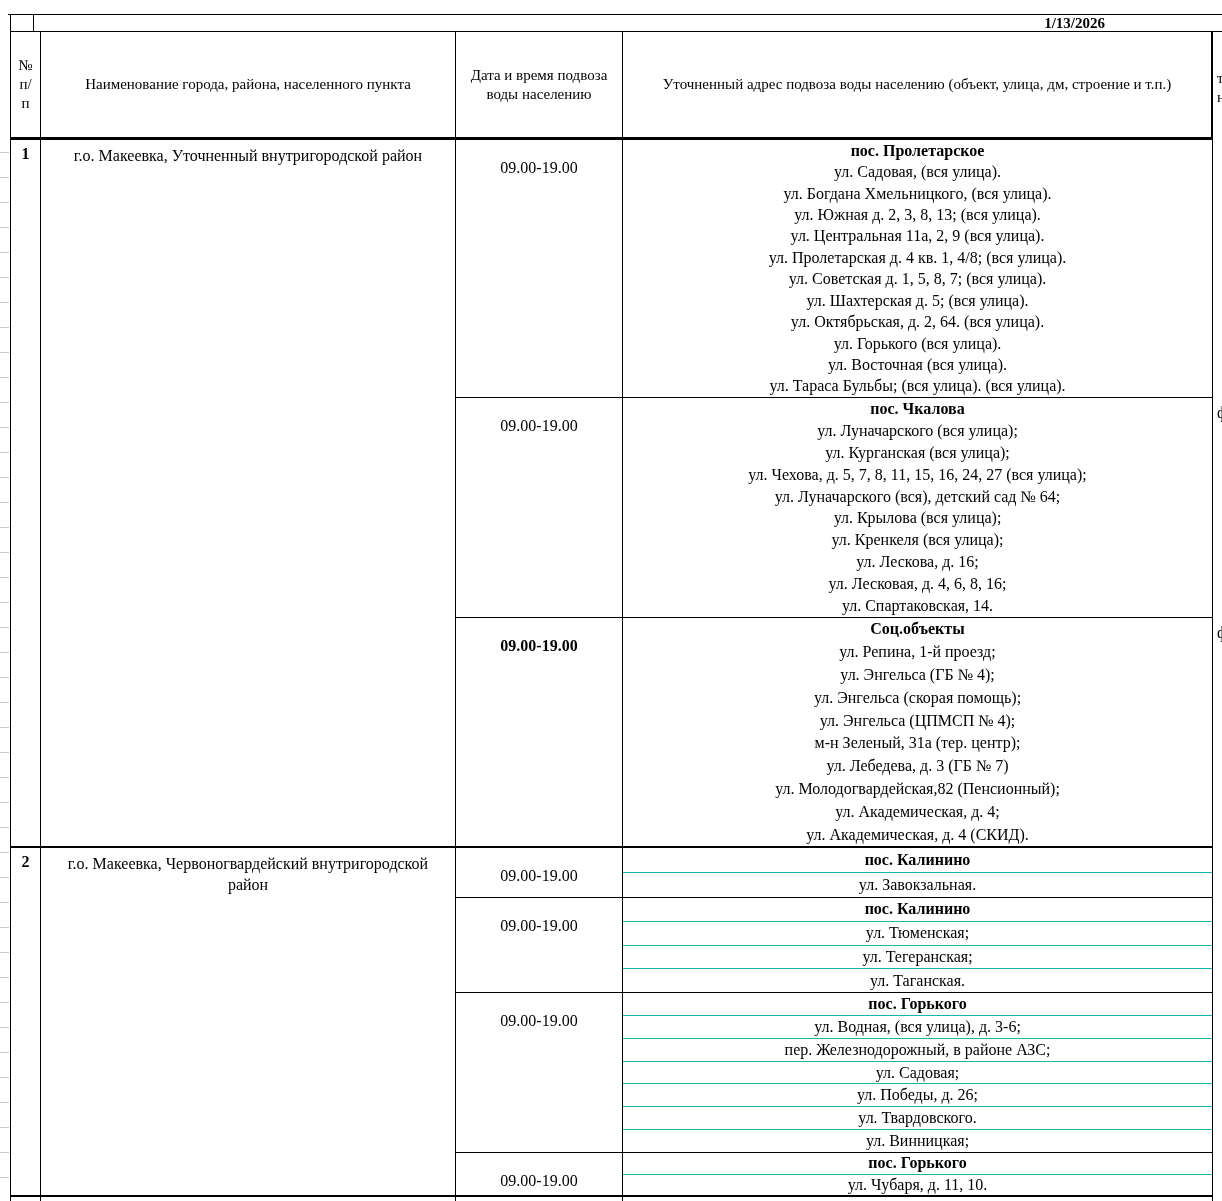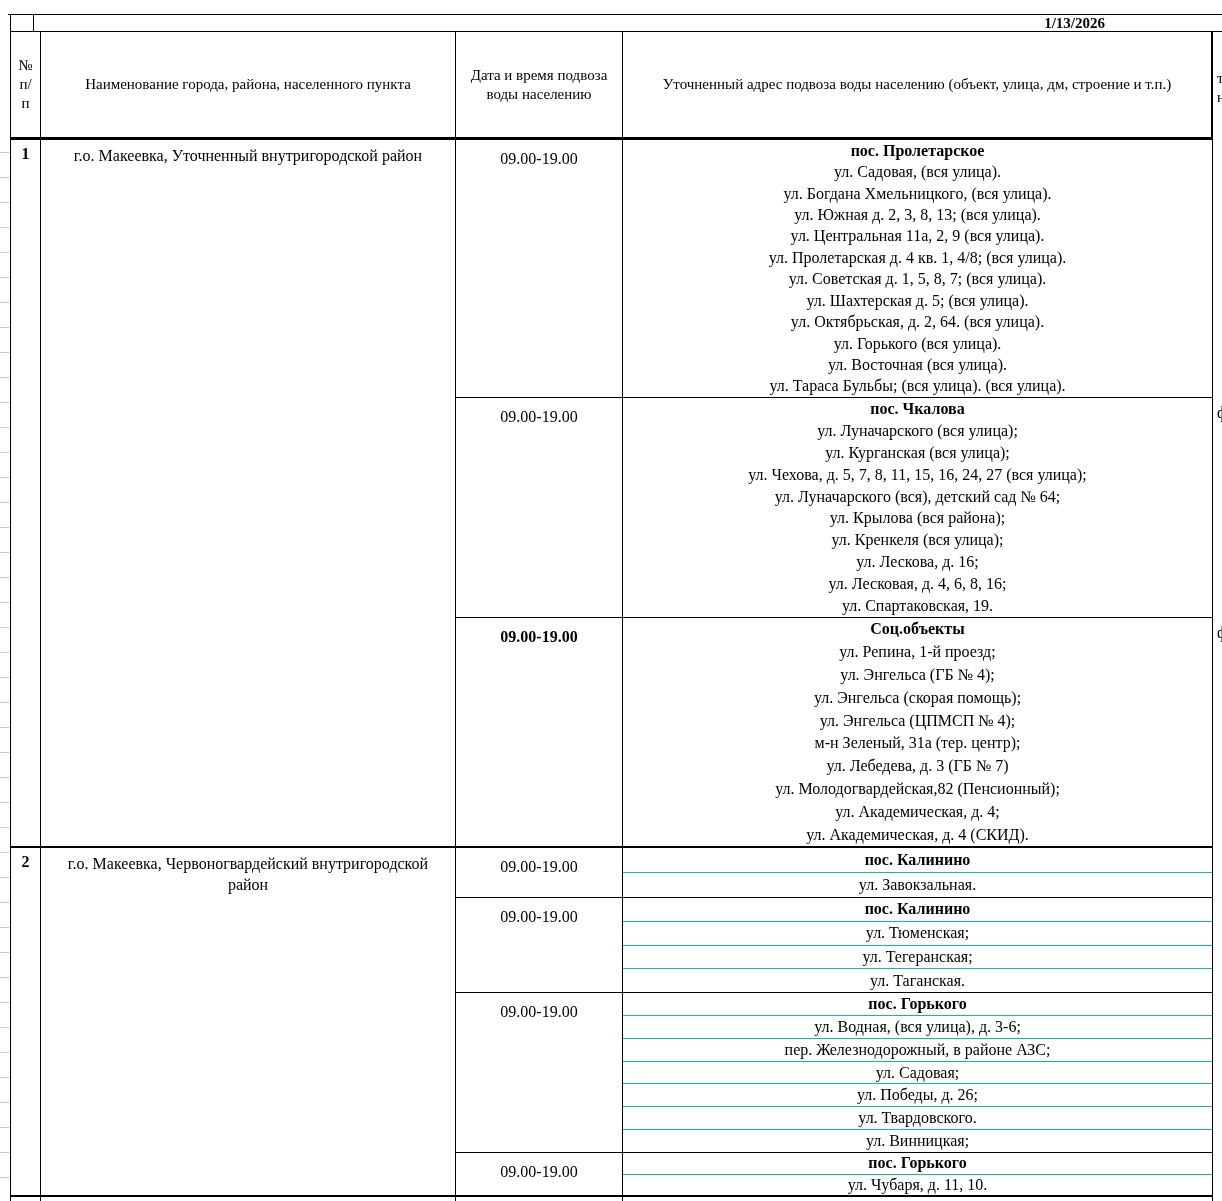--- a/index.html
+++ b/index.html
@@ -39,21 +39,21 @@
   }
   .cell-name {
     width:415px; border-right:1px solid #000; text-align:center;
     font-size:16px; line-height:21px; padding:5px 14px 0;
   }
   .subcol { flex:1; display:flex; flex-direction:column; }
   .subrow { display:flex; border-bottom:1px solid #000; }
   .subrow:last-child { border-bottom:none; }
   .cell-time {
     width:167px; border-right:1px solid #000; text-align:center;
-    font-size:16px; padding-top:10px;
+    font-size:16px; padding-top:19px;
   }
   .cell-time.bold { font-weight:bold; }
   .cell-addr { flex:1; display:flex; flex-direction:column; font-size:16px; }
   .aline {
     flex:1; display:flex; align-items:center; justify-content:center;
     text-align:center; padding:4px 8px; min-height:0;
   }
   .aline.title { font-weight:bold; }
   .cell-addr.faint .aline + .aline { border-top:1px solid #14b8a6; }
 
@@ -112,25 +112,25 @@
               </div>
             </div>
             <div class="subrow" style="height: 220px;">
               <div class="cell-time">09.00-19.00</div>
               <div class="cell-addr">
                 <div class="aline title">пос. Чкалова</div>
                 <div class="aline">ул. Луначарского (вся улица);</div>
                 <div class="aline">ул. Курганская (вся улица);</div>
                 <div class="aline">ул. Чехова, д. 5, 7, 8, 11, 15, 16, 24, 27 (вся улица);</div>
                 <div class="aline">ул. Луначарского (вся), детский сад № 64;</div>
-                <div class="aline">ул. Крылова (вся района);</div>
+                <div class="aline">ул. Крылова (вся улица);</div>
                 <div class="aline">ул. Кренкеля (вся улица);</div>
                 <div class="aline">ул. Лескова, д. 16;</div>
                 <div class="aline">ул. Лесковая, д. 4, 6, 8, 16;</div>
-                <div class="aline">ул. Спартаковская, 19.</div>
+                <div class="aline">ул. Спартаковская, 14.</div>
               </div>
             </div>
             <div class="subrow" style="height: 228px;">
               <div class="cell-time bold">09.00-19.00</div>
               <div class="cell-addr">
                 <div class="aline title">Соц.объекты</div>
                 <div class="aline">ул. Репина, 1-й проезд;</div>
                 <div class="aline">ул. Энгельса (ГБ № 4);</div>
                 <div class="aline">ул. Энгельса (скорая помощь);</div>
                 <div class="aline">ул. Энгельса (ЦПМСП № 4);</div>

